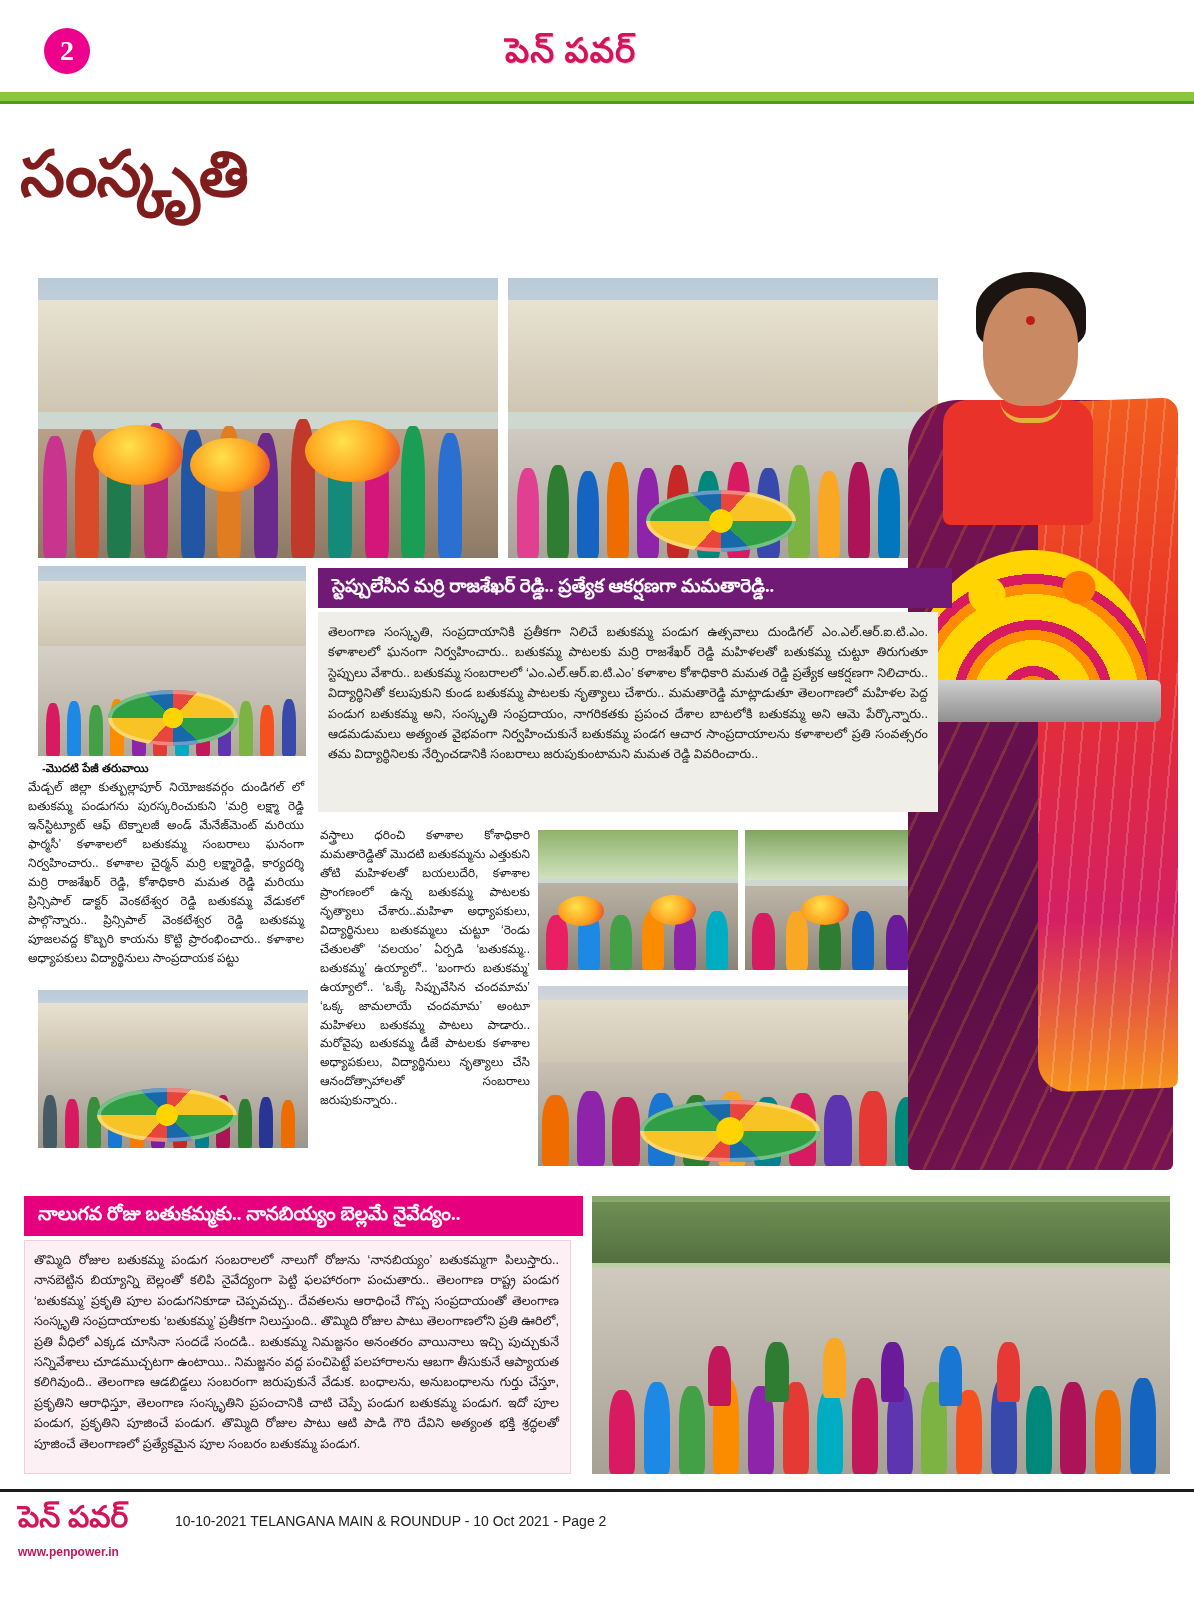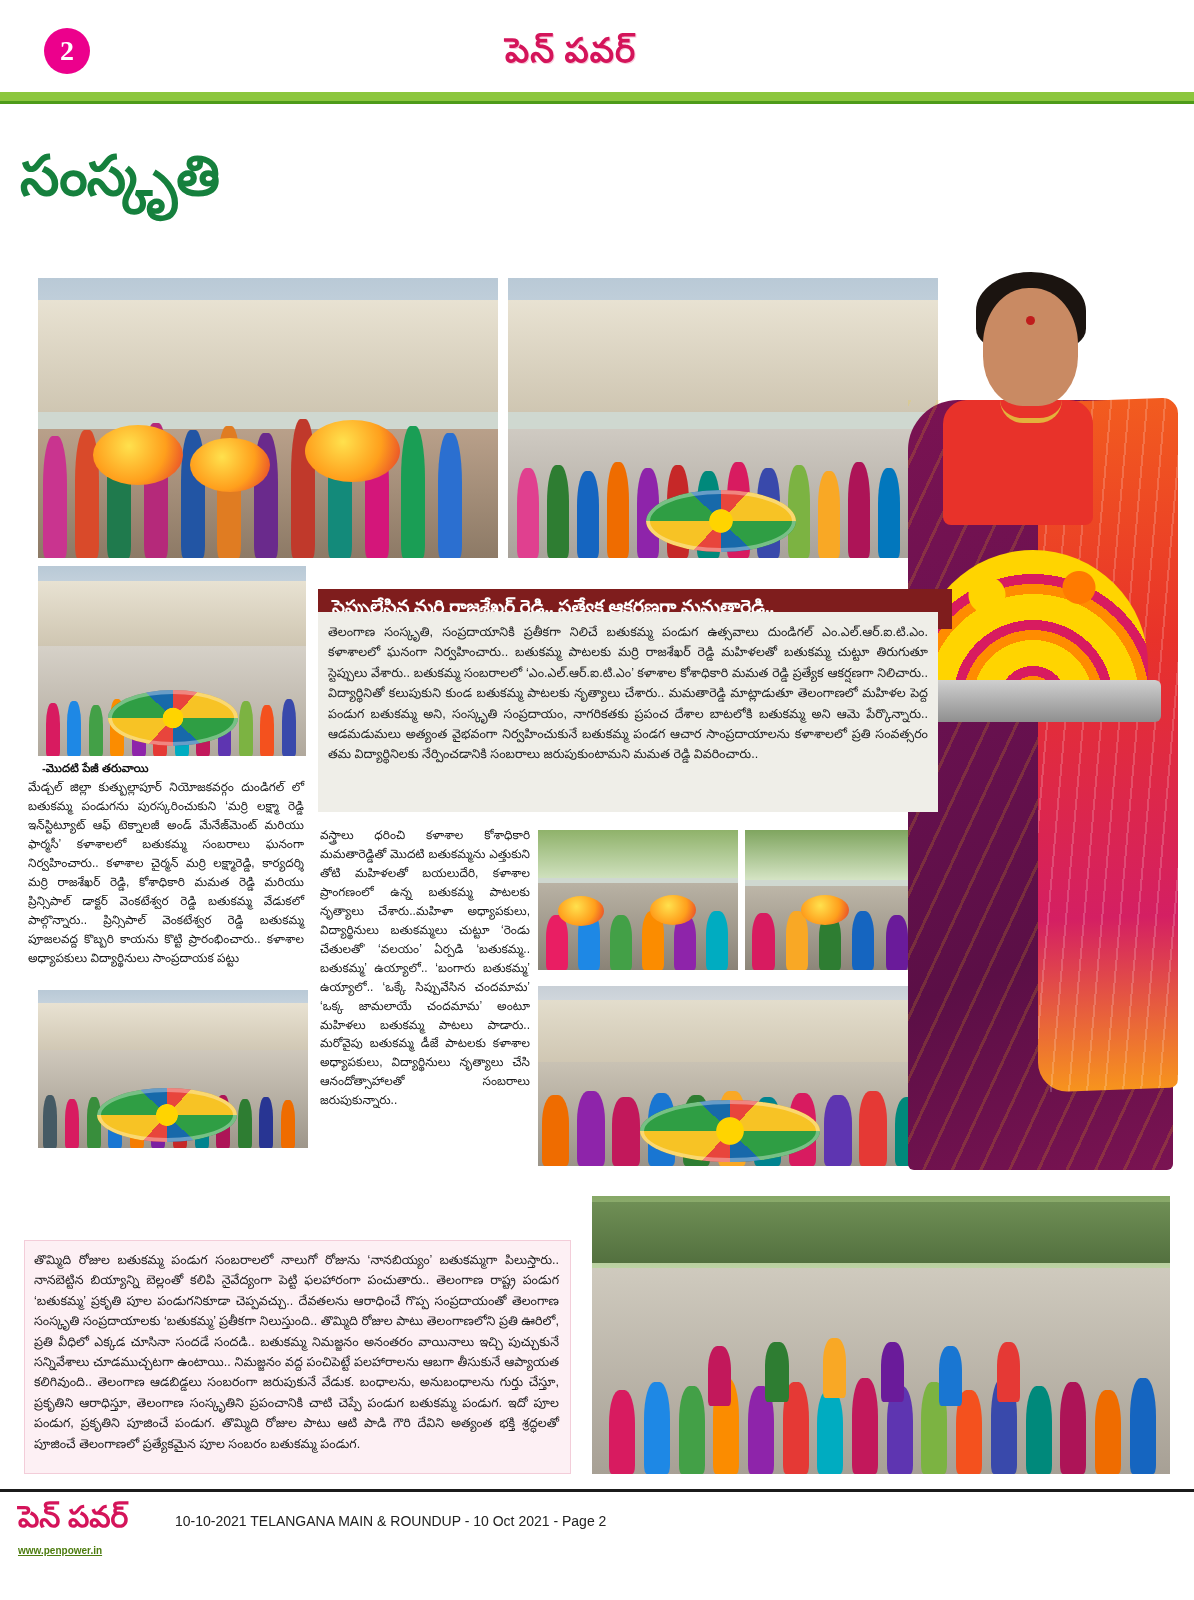--- a/index.html
+++ b/index.html
@@ -36,21 +36,21 @@
   .greenrule{position:absolute;left:0;top:92px;width:1194px;height:9px;background:#8cc63e;}
   .greenrule2{position:absolute;left:0;top:101px;width:1194px;height:3px;background:#4d9b19;}
 
   
   .headline{
     position:absolute;left:20px;top:115px;width:1160px;height:135px;
     display:flex;align-items:center;
     font-family:"Liberation Serif",serif;
     white-space:nowrap;
   }
-  .hl1{font-size:56px;font-weight:bold;color:#15803d;letter-spacing:-1px;}
+  .hl1{font-size:64px;font-weight:bold;color:#7f1d1d;letter-spacing:-1px;}
   .hl2{font-size:78px;font-weight:bold;color:#ec008c;margin-left:14px;letter-spacing:-1px;}
   .hl3{font-size:78px;font-weight:bold;color:#1a3e9c;margin-left:10px;letter-spacing:-1px;}
 
   
   .photo{position:absolute;overflow:hidden;background:#cfd8d0;}
   .photo .sky{position:absolute;left:0;top:0;width:100%;height:42%;background:linear-gradient(#b9c9d6,#dbe4ea);}
   .photo .bldg{position:absolute;left:0;top:8%;width:100%;height:40%;background:linear-gradient(#e8e2d2,#cfc6b2);}
   .photo .ground{position:absolute;left:0;bottom:0;width:100%;height:46%;background:linear-gradient(#b9a08a,#8d7a66);}
   .crowd{position:absolute;bottom:0;left:0;width:100%;height:62%;}
   .p{position:absolute;bottom:0;width:5.2%;height:60%;border-radius:40% 40% 10% 10%;}
@@ -84,37 +84,37 @@
      background:
        radial-gradient(circle at 30% 30%,#ffd400 0 18px,rgba(0,0,0,0) 19px),
        radial-gradient(circle at 70% 25%,#ff7a00 0 16px,rgba(0,0,0,0) 17px),
        repeating-radial-gradient(circle at 50% 100%,#ffd400 0 14px,#ff8c00 14px 24px,#d81b60 24px 34px,#ffd400 34px 46px);}
 
   
   .banner{
     position:absolute;display:flex;align-items:center;color:#fff;font-weight:bold;
     font-family:"Liberation Serif",serif;padding-left:14px;
   }
-  .banner-olive{background:#7f1d1d;margin-top:21px;}
+  .banner-olive{background:#701a75;}
   .banner-pink{background:#e6007e;}
 
   
   .txt{
     position:absolute;font-size:12.6px;line-height:1.62;color:#1b1b1b;
     text-align:justify;font-family:"Liberation Sans",sans-serif;
   }
   .txt.sm{font-size:12px;line-height:1.58;}
   .caption{position:absolute;font-size:11.5px;font-weight:bold;color:#111;line-height:1.45;}
   .pinkbox{position:absolute;background:#fdf0f4;border:1px solid #f3cdd9;}
   .greybox{position:absolute;background:#efeee8;}
 
   
   .footrule{position:absolute;left:0;top:1489px;width:1194px;height:3px;background:#1b1b1b;}
   .footlogo{position:absolute;left:18px;top:1500px;font-size:30px;font-weight:bold;color:#d4145a;font-family:"Liberation Serif",serif;}
-  .footurl{position:absolute;left:18px;top:1545px;font-size:10px;color:#4d7c0f;font-weight:bold;text-decoration:underline;}
+  .footurl{position:absolute;left:18px;top:1545px;font-size:12px;color:#be185d;font-weight:bold;}
   .foottext{position:absolute;left:175px;top:1513px;font-size:14px;color:#222;}
 </style>
 </head>
 <body>
 
 <div class="page">
 
   <div class="masthead">
     <div class="pagenum">2</div>
     <div class="brand">పెన్ పవర్</div>
@@ -278,20 +278,21 @@
   <div class="banner banner-olive" style="left:318px;top:568px;width:620px;height:40px;font-size:18.5px;">స్టెప్పులేసిన మర్రి రాజశేఖర్ రెడ్డి.. ప్రత్యేక ఆకర్షణగా మమతారెడ్డి..</div>
 
   <div class="greybox" style="left:318px;top:612px;width:620px;height:200px;"></div>
   <div class="txt" style="left:328px;top:622px;width:600px;height:185px;">తెలంగాణ సంస్కృతి, సంప్రదాయానికి ప్రతీకగా నిలిచే బతుకమ్మ పండుగ ఉత్సవాలు దుండిగల్ ఎం.ఎల్.ఆర్.ఐ.టి.ఎం. కళాశాలలో ఘనంగా నిర్వహించారు.. బతుకమ్మ పాటలకు మర్రి రాజశేఖర్ రెడ్డి మహిళలతో బతుకమ్మ చుట్టూ తిరుగుతూ స్టెప్పులు వేశారు.. బతుకమ్మ సంబరాలలో ‘ఎం.ఎల్.ఆర్.ఐ.టి.ఎం’ కళాశాల కోశాధికారి మమత రెడ్డి ప్రత్యేక ఆకర్షణగా నిలిచారు.. విద్యార్థినితో కలుపుకుని కుండ బతుకమ్మ పాటలకు నృత్యాలు చేశారు.. మమతారెడ్డి మాట్లాడుతూ తెలంగాణలో మహిళల పెద్ద పండుగ బతుకమ్మ అని, సంస్కృతి సంప్రదాయం, నాగరికతకు ప్రపంచ దేశాల బాటలోకి బతుకమ్మ అని ఆమె పేర్కొన్నారు.. ఆడమడుమలు అత్యంత వైభవంగా నిర్వహించుకునే బతుకమ్మ పండగ ఆచార సాంప్రదాయాలను కళాశాలలో ప్రతి సంవత్సరం తమ విద్యార్థినిలకు నేర్పించడానికి సంబరాలు జరుపుకుంటామని మమత రెడ్డి వివరించారు..</div>
 
   <div class="caption" style="left:42px;top:760px;width:280px;">-మొదటి పేజీ తరువాయి</div>
   <div class="txt sm" style="left:28px;top:778px;width:276px;height:210px;">మేడ్చల్ జిల్లా కుత్బుల్లాపూర్ నియోజకవర్గం దుండిగల్ లో బతుకమ్మ పండుగను పురస్కరించుకుని ‘మర్రి లక్ష్మా రెడ్డి ఇన్‌స్టిట్యూట్ ఆఫ్ టెక్నాలజీ అండ్ మేనేజ్‌మెంట్ మరియు ఫార్మసీ’ కళాశాలలో బతుకమ్మ సంబరాలు ఘనంగా నిర్వహించారు.. కళాశాల చైర్మన్ మర్రి లక్ష్మారెడ్డి, కార్యదర్శి మర్రి రాజశేఖర్ రెడ్డి, కోశాధికారి మమత రెడ్డి మరియు ప్రిన్సిపాల్ డాక్టర్ వెంకటేశ్వర రెడ్డి బతుకమ్మ వేడుకలో పాల్గొన్నారు.. ప్రిన్సిపాల్ వెంకటేశ్వర రెడ్డి బతుకమ్మ పూజలవద్ద కొబ్బరి కాయను కొట్టి ప్రారంభించారు.. కళాశాల అధ్యాపకులు విద్యార్థినులు సాంప్రదాయక పట్టు</div>
 
   <div class="txt sm" style="left:320px;top:826px;width:210px;height:350px;">వస్త్రాలు ధరించి కళాశాల కోశాధికారి మమతారెడ్డితో మొదటి బతుకమ్మను ఎత్తుకుని తోటి మహిళలతో బయలుదేరి, కళాశాల ప్రాంగణంలో ఉన్న బతుకమ్మ పాటలకు నృత్యాలు చేశారు..మహిళా అధ్యాపకులు, విద్యార్థినులు బతుకమ్మలు చుట్టూ ‘రెండు చేతులతో’ ‘వలయం’ ఏర్పడి ‘బతుకమ్మ.. బతుకమ్మ’ ఉయ్యాలో.. ‘బంగారు బతుకమ్మ’ ఉయ్యాలో.. ‘ఒక్కే సిప్పువేసిన చందమామ’ ‘ఒక్క జామలాయే చందమామ’ అంటూ మహిళలు బతుకమ్మ పాటలు పాడారు.. మరోవైపు బతుకమ్మ డీజే పాటలకు కళాశాల అధ్యాపకులు, విద్యార్థినులు నృత్యాలు చేసి ఆనందోత్సాహాలతో సంబరాలు జరుపుకున్నారు..</div>
 
+  <div class="banner banner-pink" style="left:24px;top:1196px;width:545px;height:40px;font-size:19px;">నాలుగవ రోజు బతుకమ్మకు.. నానబియ్యం బెల్లమే నైవేద్యం..</div>
 
   <div class="pinkbox" style="left:24px;top:1240px;width:545px;height:232px;"></div>
   <div class="txt" style="left:34px;top:1250px;width:525px;height:216px;">తొమ్మిది రోజుల బతుకమ్మ పండుగ సంబరాలలో నాలుగో రోజును ‘నానబియ్యం’ బతుకమ్మగా పిలుస్తారు.. నానబెట్టిన బియ్యాన్ని బెల్లంతో కలిపి నైవేద్యంగా పెట్టి ఫలహారంగా పంచుతారు.. తెలంగాణ రాష్ట్ర పండుగ ‘బతుకమ్మ’ ప్రకృతి పూల పండుగనికూడా చెప్పవచ్చు.. దేవతలను ఆరాధించే గొప్ప సంప్రదాయంతో తెలంగాణ సంస్కృతి సంప్రదాయాలకు ‘బతుకమ్మ’ ప్రతీకగా నిలుస్తుంది.. తొమ్మిది రోజుల పాటు తెలంగాణలోని ప్రతి ఊరిలో, ప్రతి వీధిలో ఎక్కడ చూసినా సందడే సందడి.. బతుకమ్మ నిమజ్జనం అనంతరం వాయినాలు ఇచ్చి పుచ్చుకునే సన్నివేశాలు చూడముచ్చటగా ఉంటాయి.. నిమజ్జనం వద్ద పంచిపెట్టే పలహారాలను ఆబగా తీసుకునే ఆప్యాయత కలిగివుంది.. తెలంగాణ ఆడబిడ్డలు సంబరంగా జరుపుకునే వేడుక. బంధాలను, అనుబంధాలను గుర్తు చేస్తూ, ప్రకృతిని ఆరాధిస్తూ, తెలంగాణ సంస్కృతిని ప్రపంచానికి చాటి చెప్పే పండుగ బతుకమ్మ పండుగ. ఇదో పూల పండుగ, ప్రకృతిని పూజించే పండుగ. తొమ్మిది రోజుల పాటు ఆటి పాడి గౌరి దేవిని అత్యంత భక్తి శ్రద్ధలతో పూజించే తెలంగాణలో ప్రత్యేకమైన పూల సంబరం బతుకమ్మ పండుగ.</div>
 
   <div class="photo" style="left:592px;top:1196px;width:578px;height:278px;">
     <div class="sky" style="height:26%;background:linear-gradient(#86a766,#bdd3a4);"></div>
     <div class="bldg" style="height:22%;top:2%;background:linear-gradient(#6f8f55,#53703f);"></div>
     <div class="ground" style="height:74%;background:linear-gradient(#cfcabe,#a7a095);"></div>
     <div class="crowd" style="height:72%">
       <div class="p" style="left:3%;width:4.5%;background:#d81b60;height:42%"></div>

